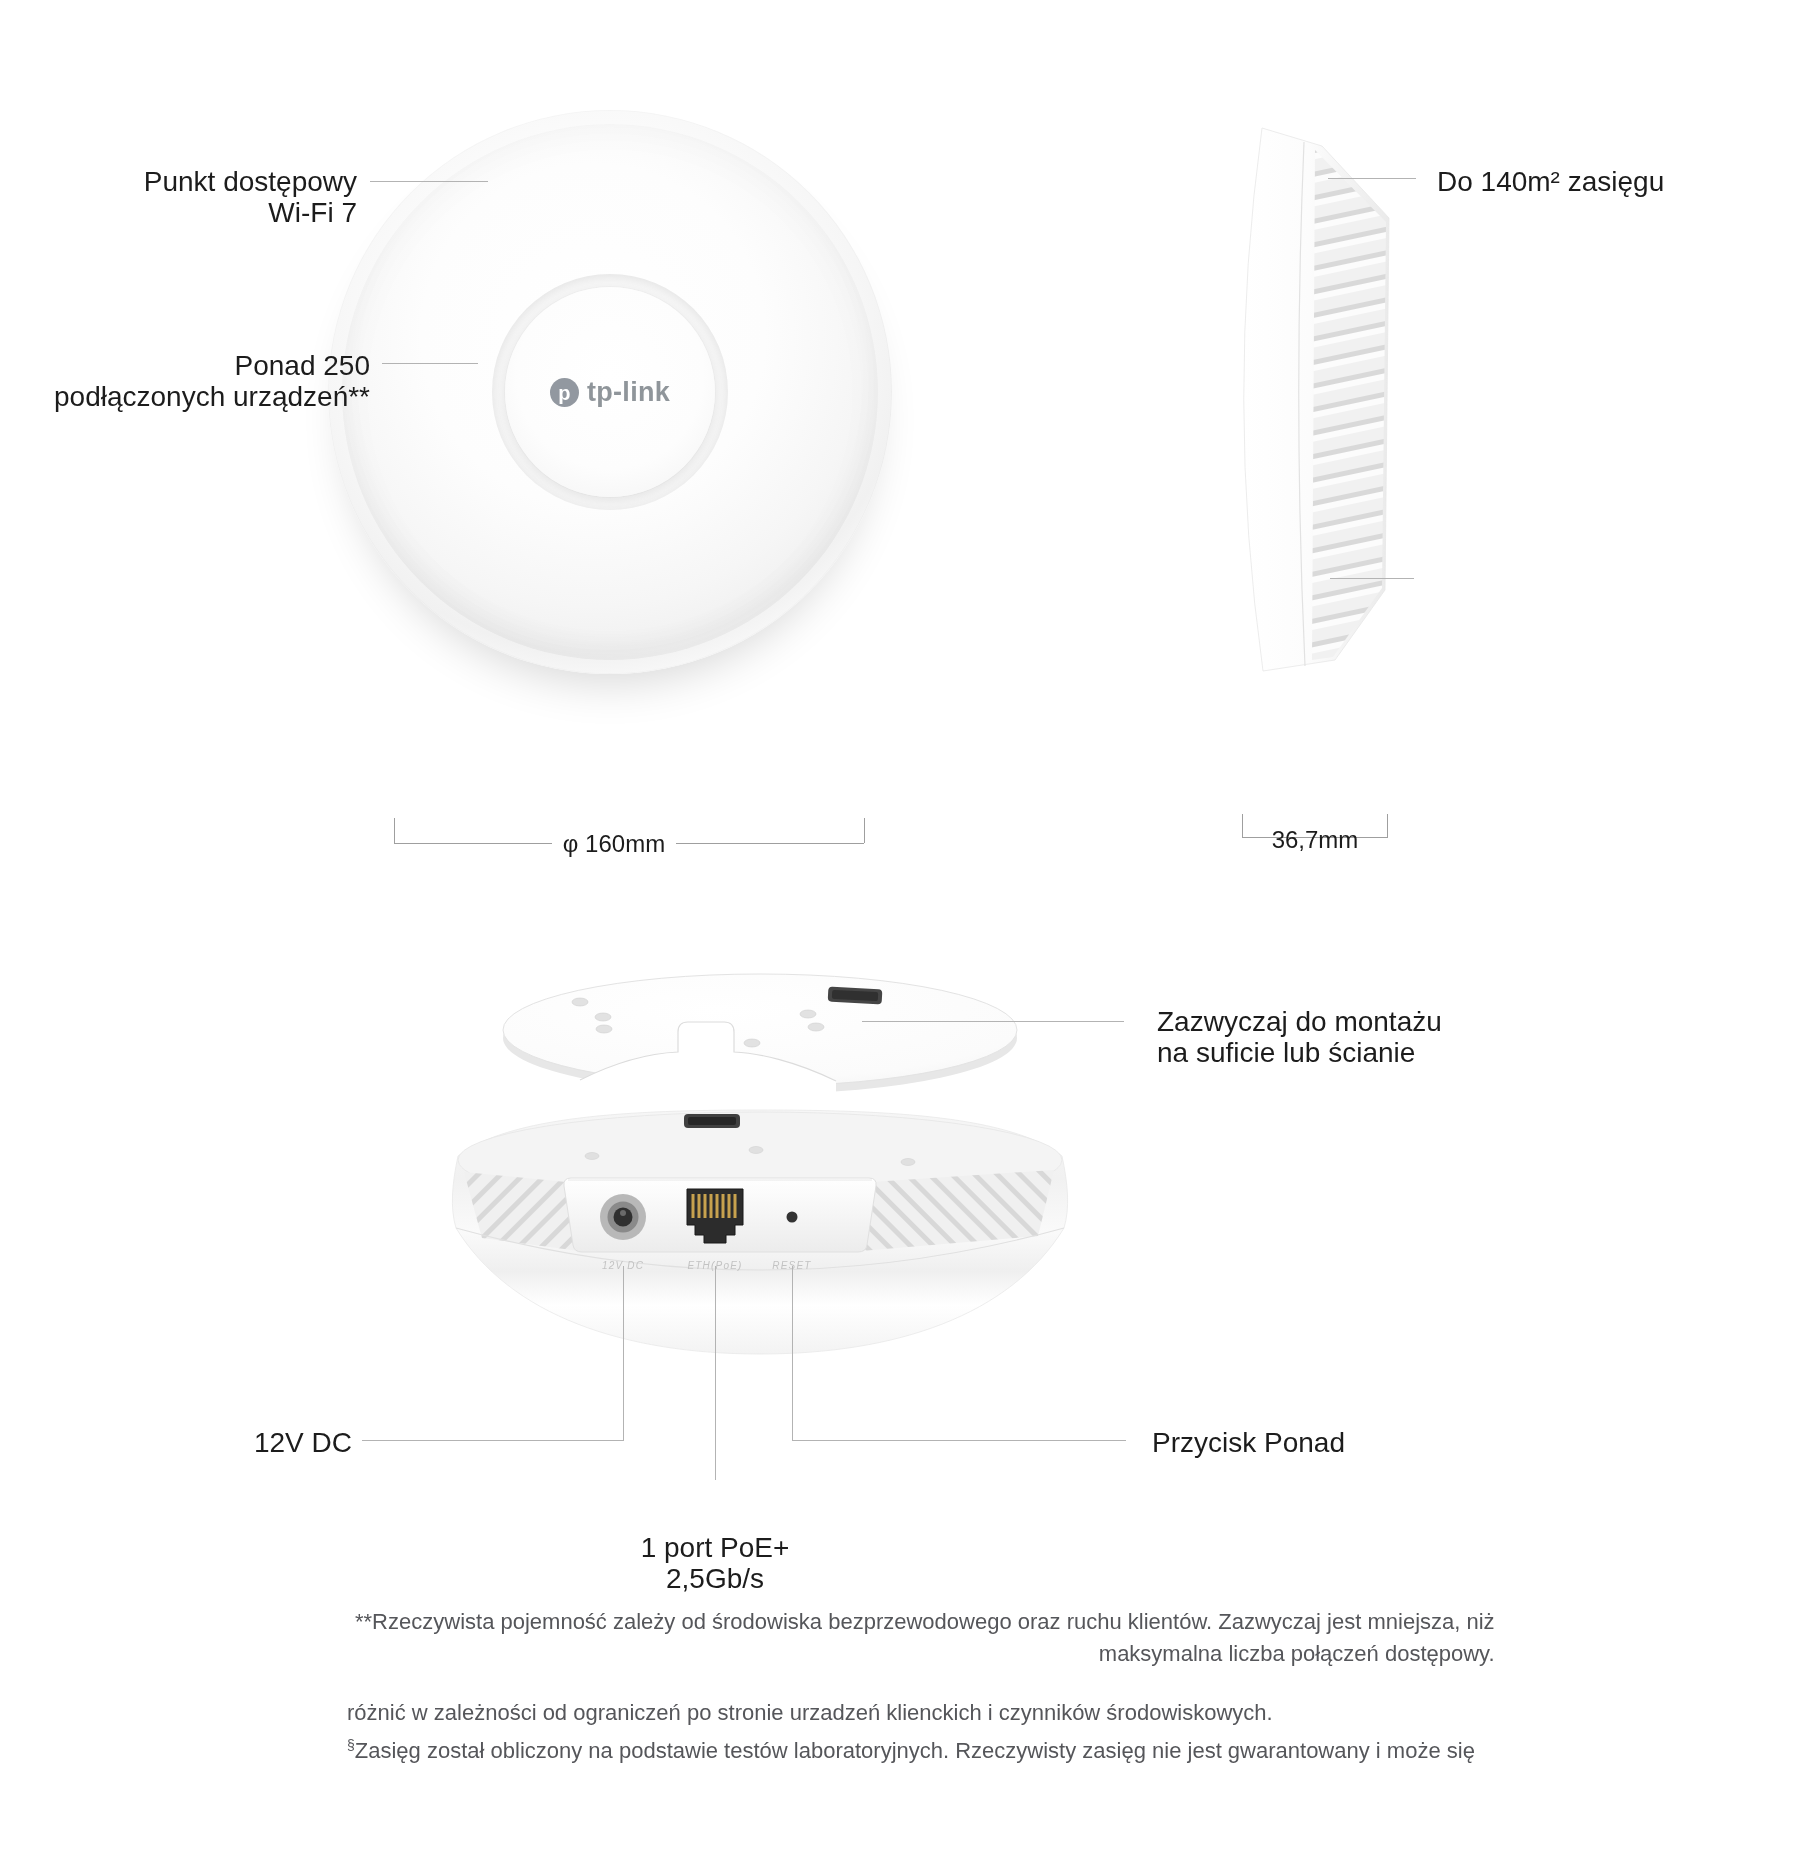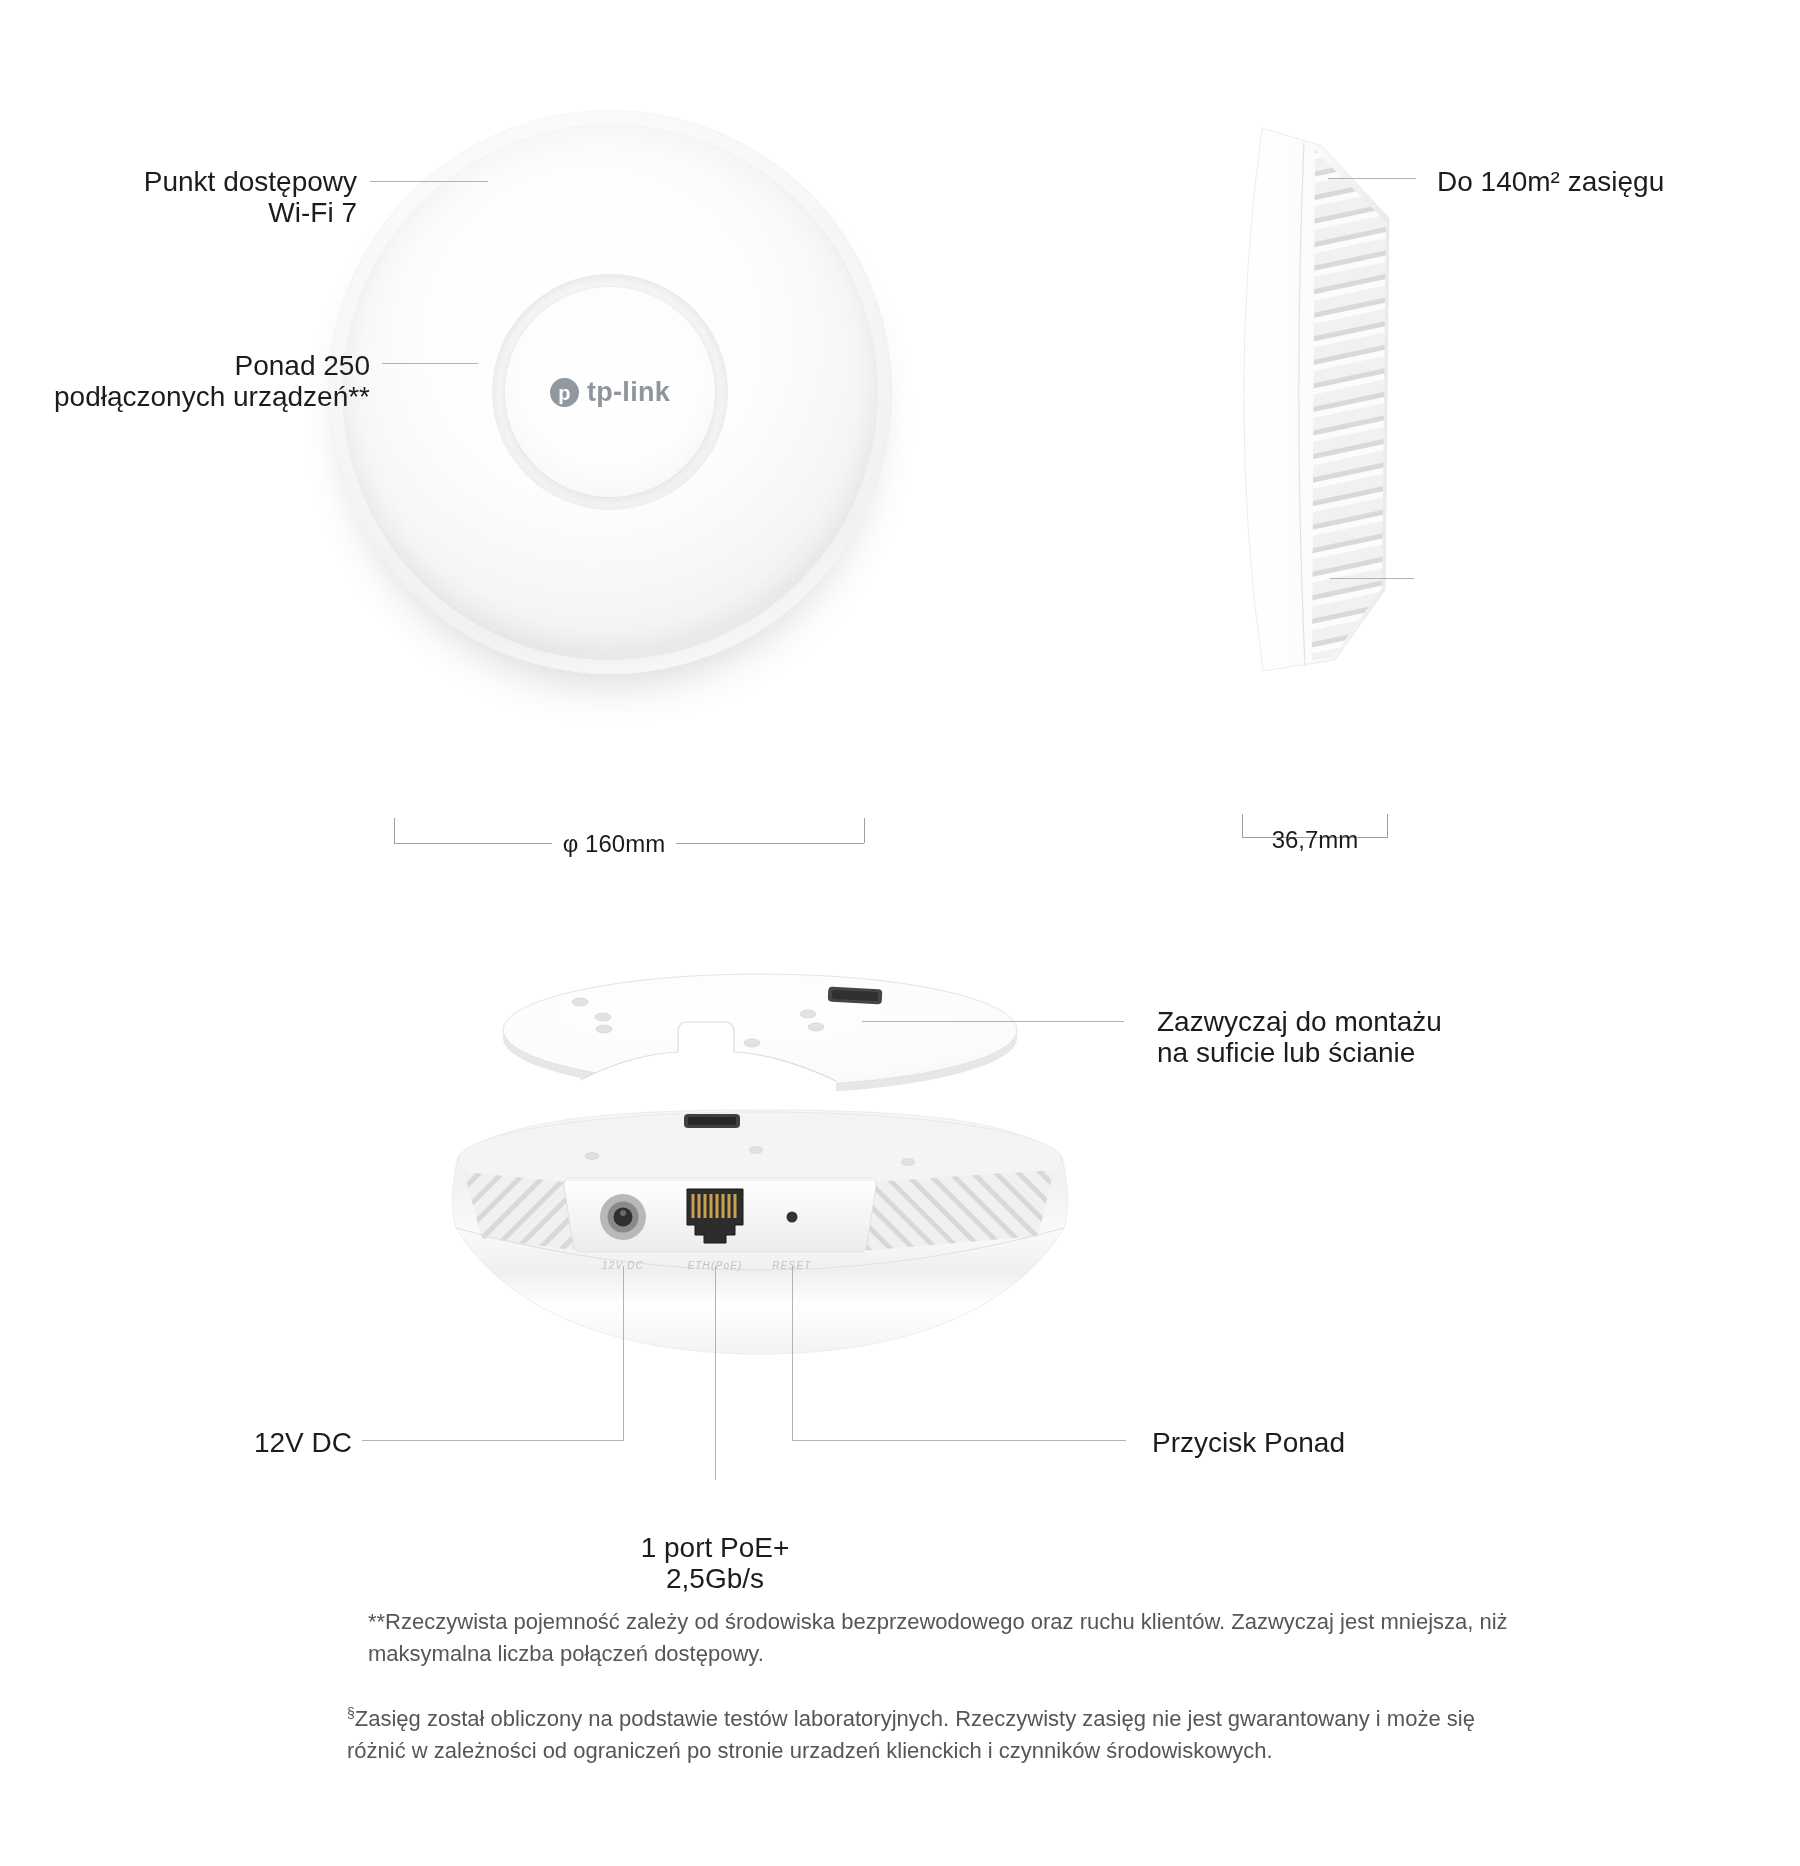--- a/index.html
+++ b/index.html
@@ -220,22 +220,22 @@
     <div class="abs dimline" style="left:676px;top:843px;width:188px;"></div>
     <div class="abs tick" style="left:864px;top:818px;height:25px;"></div>
   </div>
   <div>
     <div class="abs tick" style="left:1242px;top:814px;height:24px;"></div>
     <div class="abs dimline" style="left:1242px;top:837px;width:146px;"></div>
     <div class="abs tick" style="left:1387px;top:814px;height:24px;"></div>
     <div class="abs dimtext" style="left:1240px;top:826px;width:150px;">36,7mm</div>
   </div>
 
-  <div class="abs footnote" style="left:368px;top:1606px;">
+  <div class="abs footnote" style="left:355px;top:1606px;text-align:right;">
     <div>**Rzeczywista pojemność zależy od środowiska bezprzewodowego oraz ruchu klientów. Zazwyczaj jest mniejsza, niż</div>
     <div>maksymalna liczba połączeń dostępowy.</div>
   </div>
   <div class="abs footnote" style="left:347px;top:1697px;">
+    <div>różnić w zależności od ograniczeń po stronie urzadzeń klienckich i czynników środowiskowych.</div>
     <div><sup>§</sup><span>Zasięg został obliczony na podstawie testów laboratoryjnych. Rzeczywisty zasięg nie jest gwarantowany i może się</span></div>
-    <div>różnić w zależności od ograniczeń po stronie urzadzeń klienckich i czynników środowiskowych.</div>
   </div>
 
 </div>
 
 </body></html>

